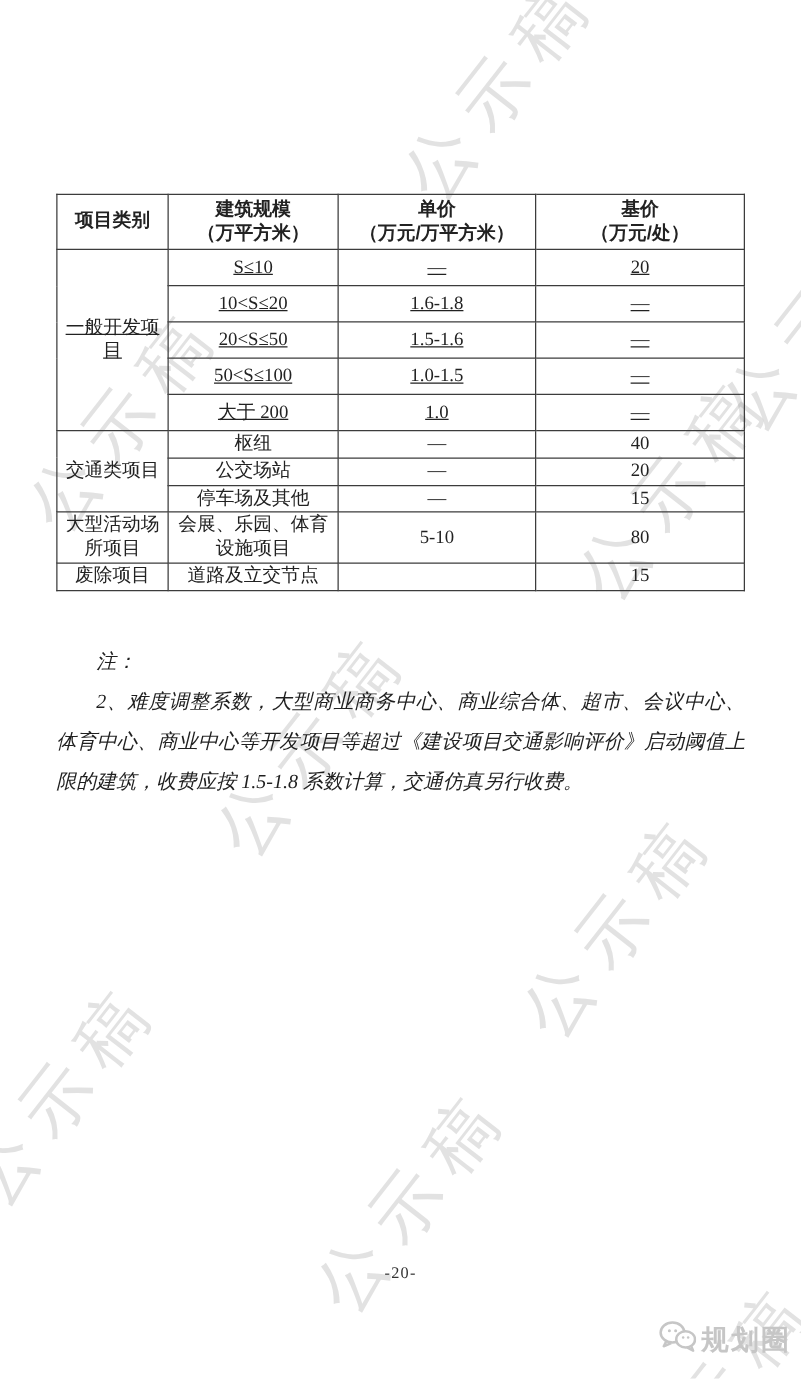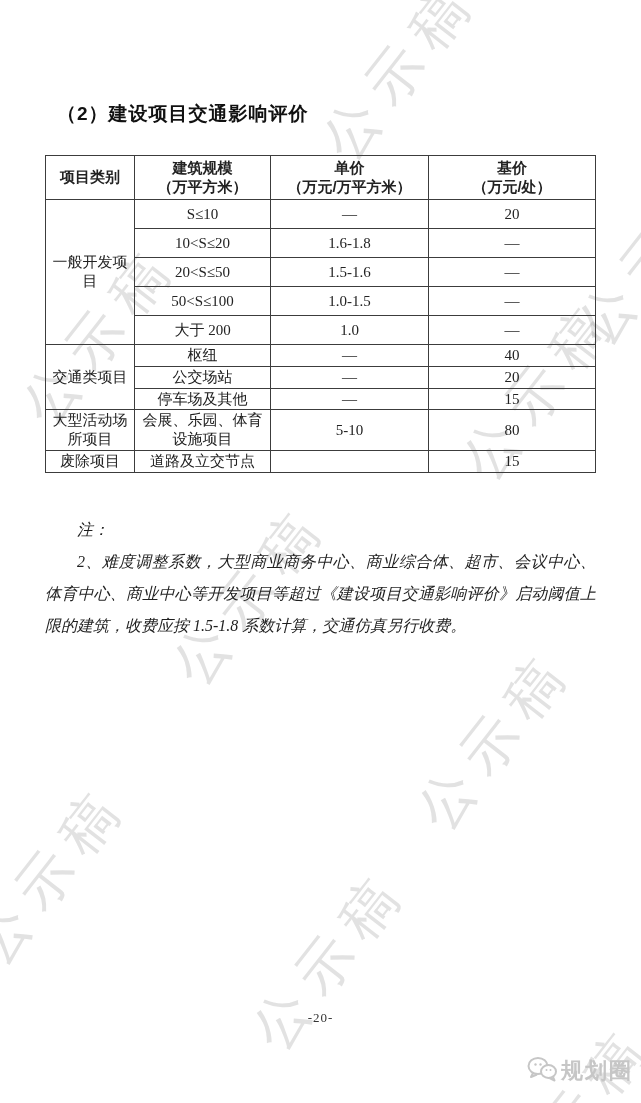--- a/index.html
+++ b/index.html
@@ -55,21 +55,21 @@
     padding: 1px 4px;
     line-height: 1.25;
   }
   table.fee th {
     font-family: "Liberation Sans", "DejaVu Sans", sans-serif;
     font-weight: bold;
     white-space: pre-line;
     font-size: 15px;
     height: 44px;
   }
-  tr.h29 td { height: 29px; }
+  tr.h29 td { height: 29px; text-decoration: underline; }
   tr.h33 td { height: 21px; }
   tr.h38 td { height: 38px; }
   td.cat { padding: 1px 6px; }
   td.left { text-align: left; padding-left: 7px; }
   td.num, td.dash { font-family: "Liberation Serif", "DejaVu Serif", serif; }
 
   
   .notes {
     position: absolute;
     left: 45px;
@@ -119,21 +119,20 @@
     <div class="wm" style="left:655px; top:255px;">公示稿</div>
     <div class="wm" style="left:100px; top:335px;">公示稿</div>
     <div class="wm" style="left:540px; top:390px;">公示稿</div>
     <div class="wm" style="left:250px; top:595px;">公示稿</div>
     <div class="wm" style="left:495px; top:740px;">公示稿</div>
     <div class="wm" style="left:50px;  top:875px;">公示稿</div>
     <div class="wm" style="left:330px; top:960px;">公示稿</div>
     <div class="wm" style="left:575px; top:1115px;">公示稿</div>
   </div>
 
-  <h1 class="title">（2）建设项目交通影响评价</h1>
 
   <table class="fee">
     <colgroup>
       <col style="width:89px">
         <col style="width:136px">
         <col style="width:158px">
         <col style="width:167px">
     </colgroup>
     <thead>
       <tr>

